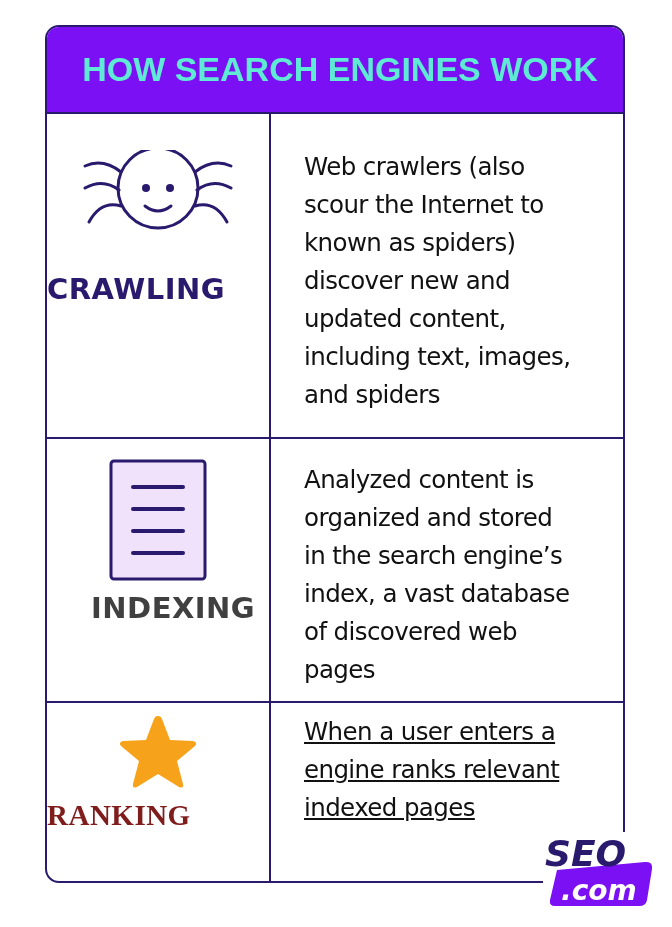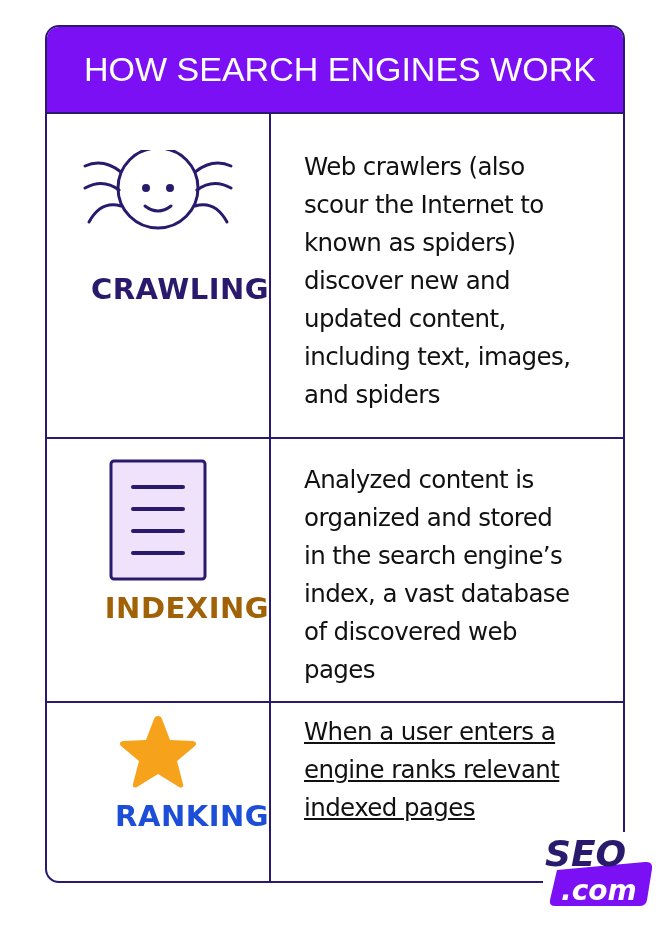--- a/index.html
+++ b/index.html
@@ -8,29 +8,29 @@
     position:absolute; left:45px; top:25px; width:580px; height:858px;
     border:2px solid #2a1a6e; border-radius:14px; overflow:hidden; background:#fff;
     box-sizing:border-box;
   }
   .header {
     position:absolute; left:0; top:0; right:0; height:85px;
     background:#7b10f5; border-bottom:2px solid #2a1a6e;
     display:flex; align-items:center; justify-content:center;
   }
   .header h1 {
-    margin:0; color:#ffffff; font-family:"Liberation Sans", sans-serif; font-weight:normal;
+    margin:0; color:#5eead4; font-family:"Liberation Sans", sans-serif; font-weight:bold;
     font-size:34px; letter-spacing:0px; padding-left:10px;
   }
   .row { position:absolute; left:0; right:0; border-bottom:2px solid #2a1a6e; }
   .row.last { border-bottom:none; }
   .col-left { position:absolute; left:0; top:0; bottom:0; width:222px; border-right:2px solid #2a1a6e; }
   .col-right { position:absolute; left:224px; top:0; bottom:0; right:0; }
   .label {
-    position:absolute; left:0; right:0; text-align:right;
+    position:absolute; left:0; right:6px; text-align:left;
     font-family:"DejaVu Sans", sans-serif; font-weight:bold; font-size:29px; letter-spacing:0.5px;
   }
   .desc {
     position:absolute; left:26px; right:10px;
     font-family:"DejaVu Sans", sans-serif; font-size:24.5px; line-height:38px; color:#111;
     letter-spacing:-0.6px;
     margin-left:7px;
   }
   .icon { position:absolute; left:50%; transform:translateX(-50%); }
   .logo { position:absolute; left:543px; top:832px; width:112px; height:76px; }
@@ -78,40 +78,40 @@
     <div class="col-left">
       <svg class="icon" style="top:20px;" width="98" height="122" viewBox="0 0 98 122">
         <rect x="2" y="2" width="94" height="118" rx="3" fill="#f0e2fb" stroke="#2a1a6e" stroke-width="3"></rect>
         <g stroke="#2a1a6e" stroke-width="4" stroke-linecap="round">
           <line x1="24" y1="28" x2="74" y2="28"></line>
           <line x1="24" y1="50" x2="74" y2="50"></line>
           <line x1="24" y1="72" x2="74" y2="72"></line>
           <line x1="24" y1="94" x2="74" y2="94"></line>
         </g>
       </svg>
-      <div class="label" style="top:152px;color:#a16207;">INDEXING</div>
+      <div class="label" style="top:152px;color:#404040;padding-left:44px;">INDEXING</div>
     </div>
     <div class="col-right">
       <div class="desc" style="top:22px;">
         <div>Analyzed content is</div>
         <div>organized and stored</div>
         <div>in the search engine’s</div>
         <div>index, a vast database</div>
         <div>of discovered web</div>
         <div>pages</div>
       </div>
     </div>
   </div>
 
   <div class="row last" style="top:676px;height:182px;">
     <div class="col-left">
       <svg class="icon" style="top:10px;" width="86" height="80" viewBox="0 0 86 80">
         <path d="M43 3 Q46 3 47 6 L55 27 L78 28 Q83 29 80 33 L62 48 L68 71 Q69 76 64 74 L43 61 L22 74 Q17 76 18 71 L24 48 L6 33 Q3 29 8 28 L31 27 L39 6 Q40 3 43 3 Z" fill="#f7a21b"></path>
       </svg>
-      <div class="label" style="top:96px;color:#1d4ed8;">RANKING</div>
+      <div class="label" style="top:96px;color:#7f1d1d;font-family:Liberation Serif, serif;">RANKING</div>
     </div>
     <div class="col-right">
       <div class="desc" style="top:10px;text-decoration:underline;">
         <div>When a user enters a</div>
         <div>engine ranks relevant</div>
         <div>indexed pages</div>
       </div>
     </div>
   </div>
 </div>

